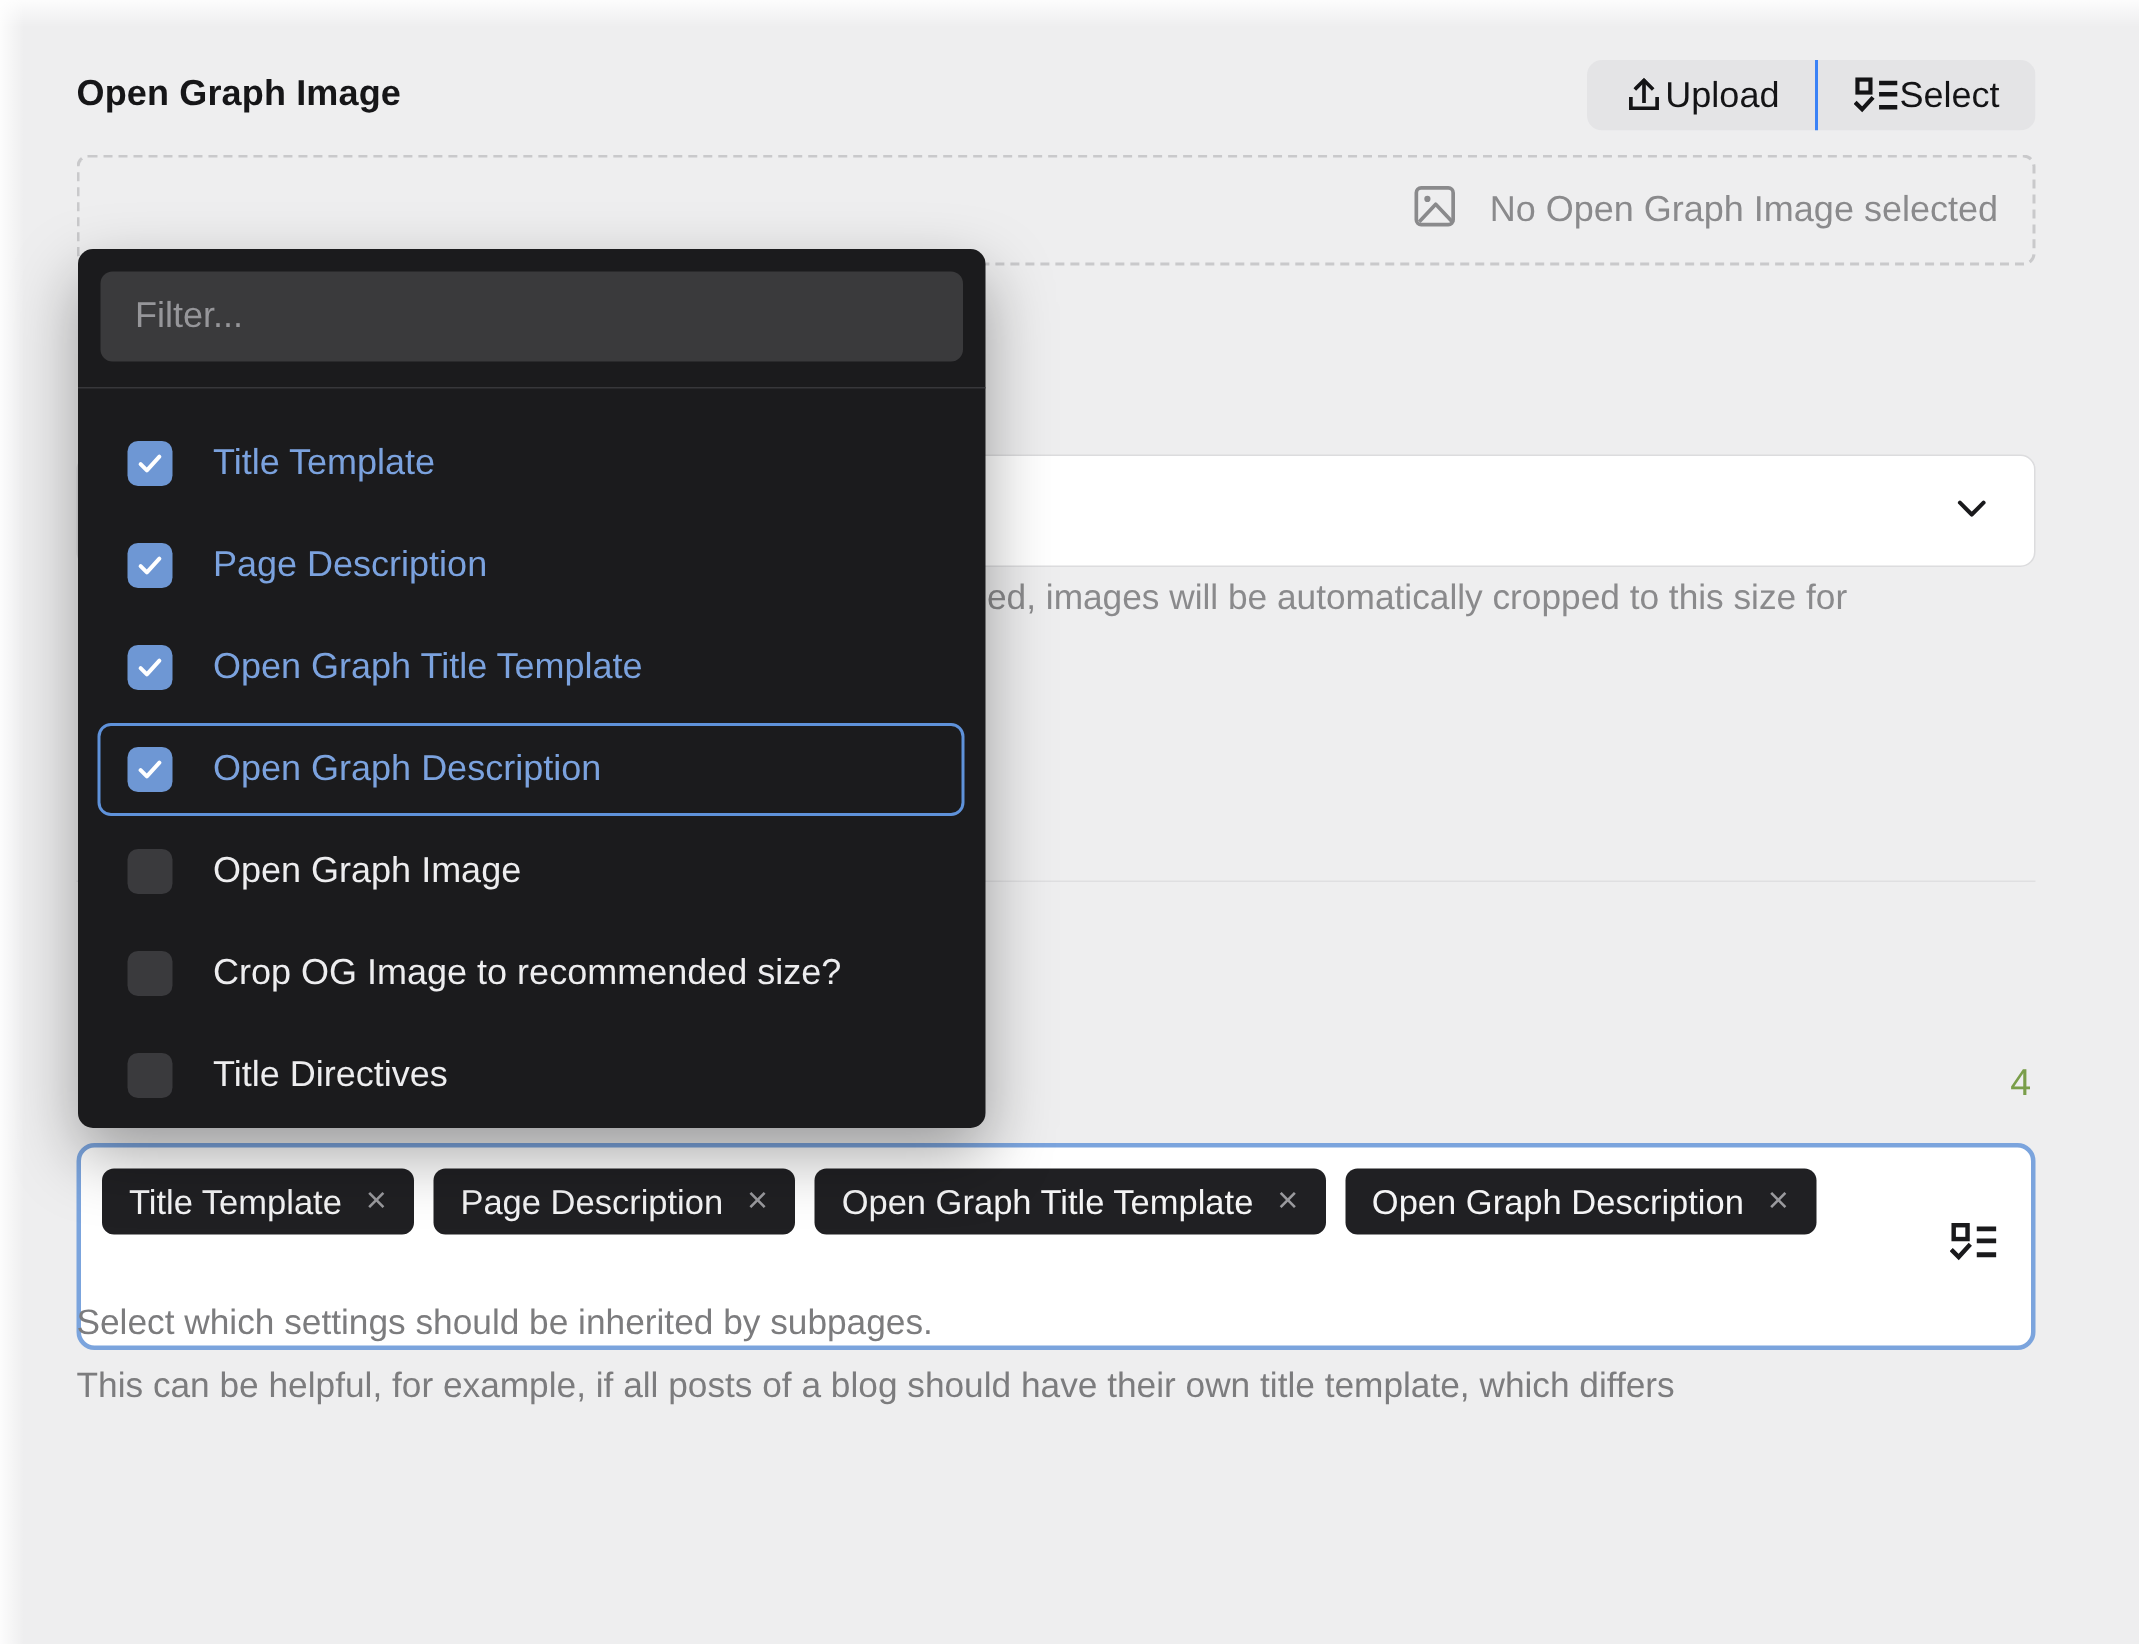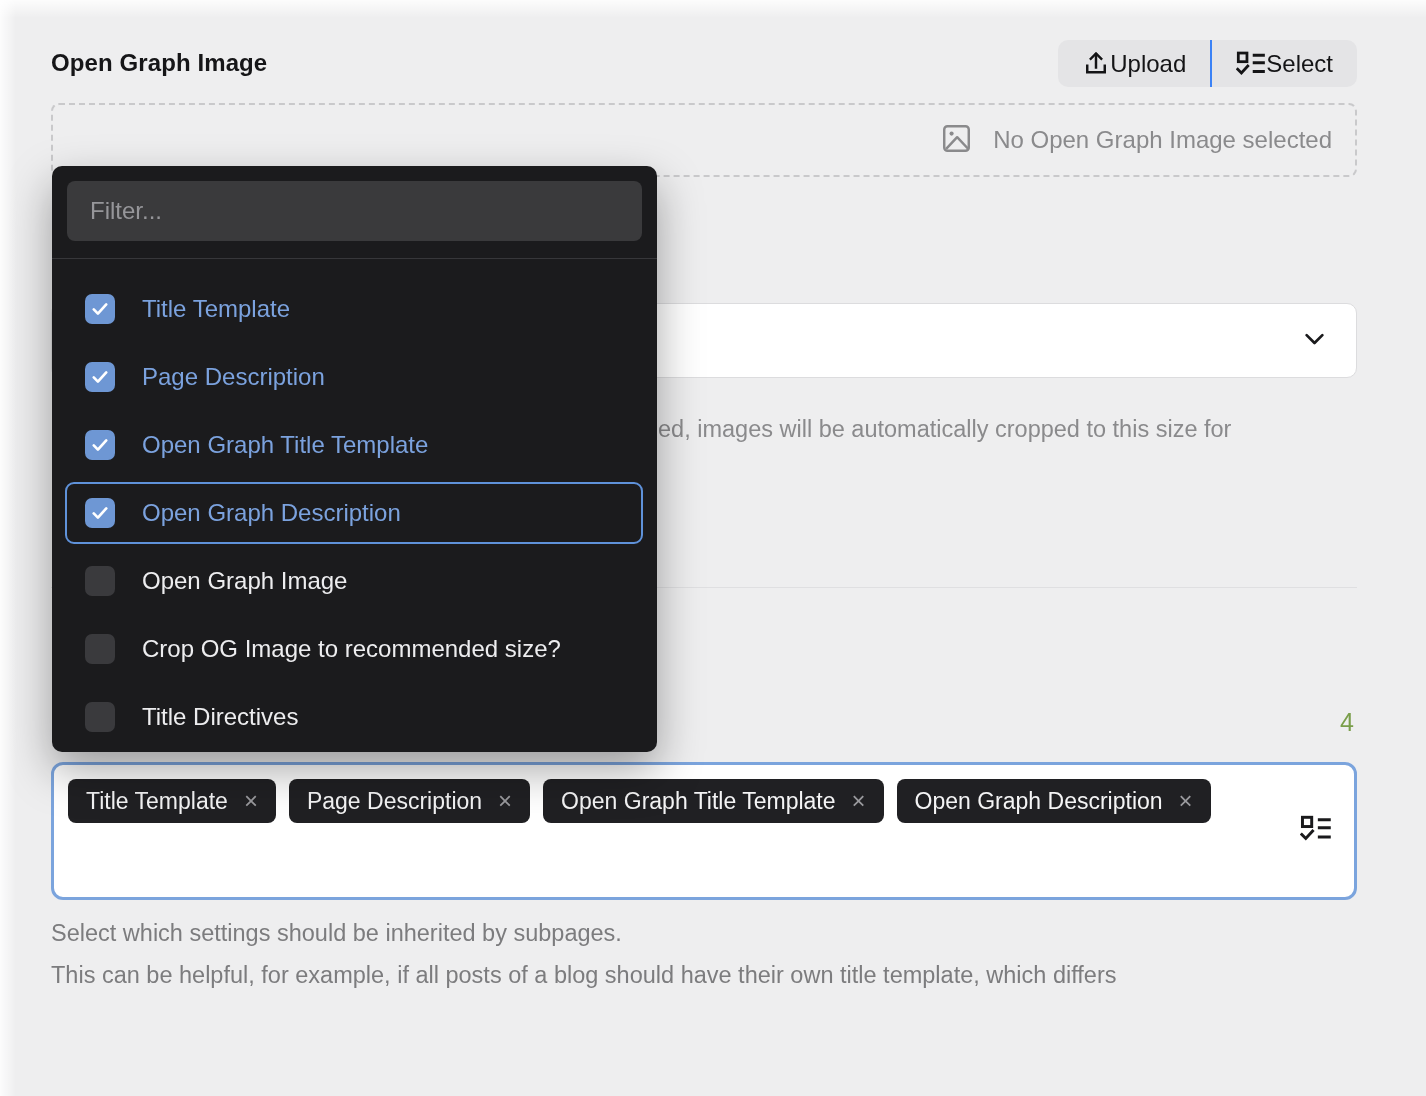--- a/index.html
+++ b/index.html
@@ -52,21 +52,21 @@
 
   
   .select-field {
     position: absolute; left: 51px; top: 303px; width: 1306px; height: 75px;
     background: #ffffff; border: 1px solid #dcdcde; border-radius: 10px;
     display: flex; align-items: center; justify-content: flex-end;
     padding-right: 28px; cursor: pointer;
   }
 
   .crop-hint {
-    position: absolute; left: 658px; top: 416px;
+    position: absolute; left: 658px; top: 385px;
     font-size: 23.5px; color: #8a8a8c; white-space: nowrap;
   }
 
   .h-divider {
     position: absolute; left: 51px; top: 587px; width: 1306px; height: 0;
     border-top: 1px solid #dfdfe1;
   }
 
   .count-badge {
     position: absolute; right: 72px; top: 708px;
@@ -88,21 +88,21 @@
   .tag-remove {
     color: #9a9a9e; font-size: 24px; line-height: 1; cursor: pointer;
     background: none; border: none; font-family: inherit; padding: 0;
   }
   .tag-field-icon {
     position: absolute; right: 22px; top: 50%; transform: translateY(-50%);
   }
 
   
   .instructions {
-    position: absolute; left: 51px; top: 912px; width: 1320px;
+    position: absolute; left: 51px; top: 860px; width: 1320px;
     font-size: 23.5px; line-height: 42px; color: #7c7c7e;
   }
 
   
   .dropdown-panel {
     position: absolute; left: 52px; top: 166px; width: 605px; height: 586px;
     background: #1b1b1d; border-radius: 10px; z-index: 20;
     box-shadow: 0 18px 45px rgba(0,0,0,.35);
   }
   .dropdown-header { padding: 15px 15px 17px 15px; border-bottom: 1px solid #37373a; }

